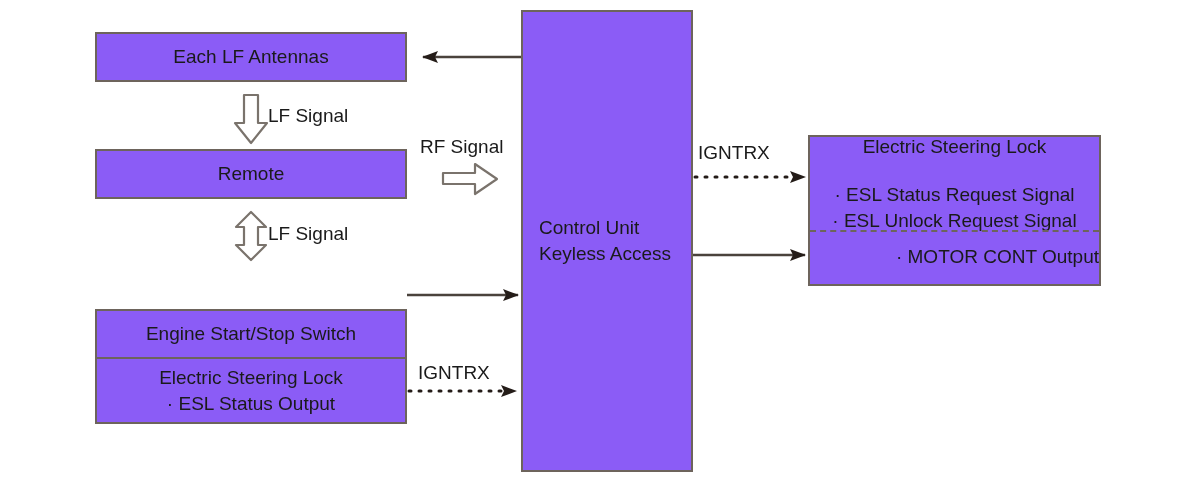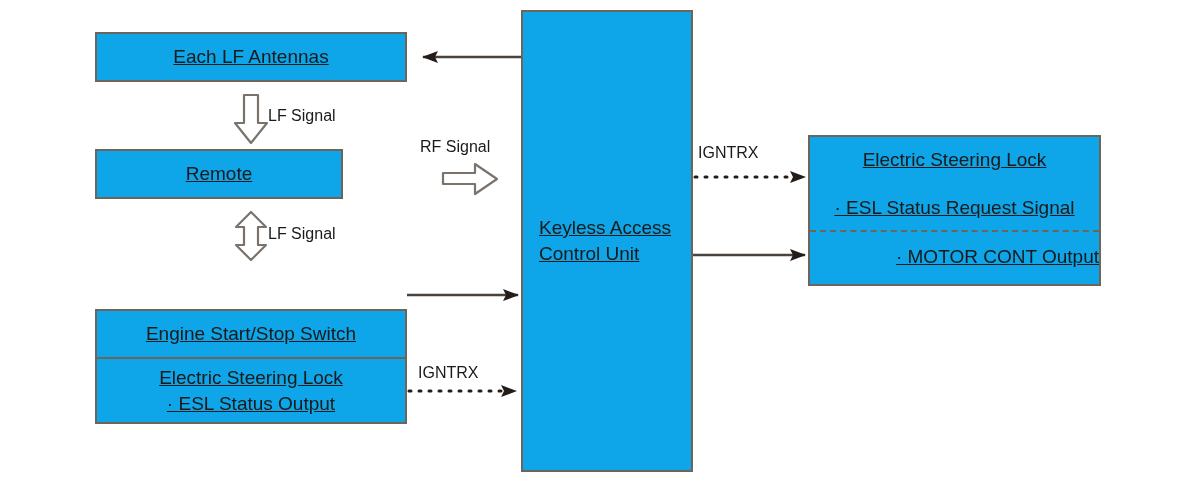--- a/index.html
+++ b/index.html
@@ -22,26 +22,25 @@
     position: absolute;
     top: 0;
     left: 0;
     width: 1200px;
     height: 484px;
   }
   .node {
     position: absolute;
     box-sizing: border-box;
     border: 2px solid #6d645c;
-    background: #0ea5e9;
+    background: #8b5cf6;
     display: flex;
     flex-direction: column;
     justify-content: center;
     align-items: center;
-    text-decoration: underline;
   }
   .node .line {
     font-size: 19px;
     line-height: 26px;
     white-space: nowrap;
     color: #1a1a1a;
   }
   .node.left-align {
     align-items: flex-start;
     justify-content: center;
@@ -59,21 +58,21 @@
   }
   .divider-dashed {
     position: absolute;
     left: 0;
     width: 100%;
     height: 0;
     border-top: 2px dashed #6d645c;
   }
   .edge-label {
     position: absolute;
-    font-size: 16px;
+    font-size: 19px;
     line-height: 22px;
     white-space: nowrap;
     color: #1a1a1a;
   }
   .block-arrow {
     position: absolute;
   }
 </style>
 </head>
 <body>
@@ -130,43 +129,44 @@
   <div class="edge-label" style="left:420px; top:136px;text-align:right;">RF Signal</div>
 
   <div class="edge-label" style="left:418px; top:362px;">IGNTRX</div>
 
   <div class="edge-label" style="left:698px; top:142px;">IGNTRX</div>
 
   <div class="node" style="left:95px; top:32px; width:312px; height:50px;">
     <div class="line">Each LF Antennas</div>
   </div>
 
-  <div class="node" style="left:95px; top:149px; width:248px; height:50px;">
+  <div class="node" style="left:95px; top:149px; width:312px; height:50px;">
     <div class="line">Remote</div>
   </div>
 
   <div class="node" style="left:95px; top:270px; width:312px; height:50px;margin-top:39px;">
     <div class="line">Engine Start/Stop Switch</div>
   </div>
 
   <div class="node" style="left:95px; top:357px; width:312px; height:67px;">
     <div class="line">Electric Steering Lock</div>
     <div class="line">· ESL Status Output</div>
   </div>
 
   <div class="node left-align" style="left:521px; top:10px; width:172px; height:462px;">
+    <div class="line">Control Unit</div>
     <div class="line">Keyless Access</div>
-    <div class="line">Control Unit</div>
   </div>
 
   <div class="node" style="left:808px; top:135px; width:293px; height:151px; justify-content:flex-start; padding-top:0;">
 
     <div class="sub-block" style="height:93px;">
       <div class="line">Electric Steering Lock</div>
       <div class="line" style="margin-top:22px;">· ESL Status Request Signal</div>
+      <div class="line">· ESL Unlock Request Signal</div>
     </div>
 
     <div class="divider-dashed" style="top:93px;"></div>
 
     <div class="sub-block" style="height:54px;align-items:flex-end;">
       <div class="line">· MOTOR CONT Output</div>
     </div>
   </div>
 
 </div>

